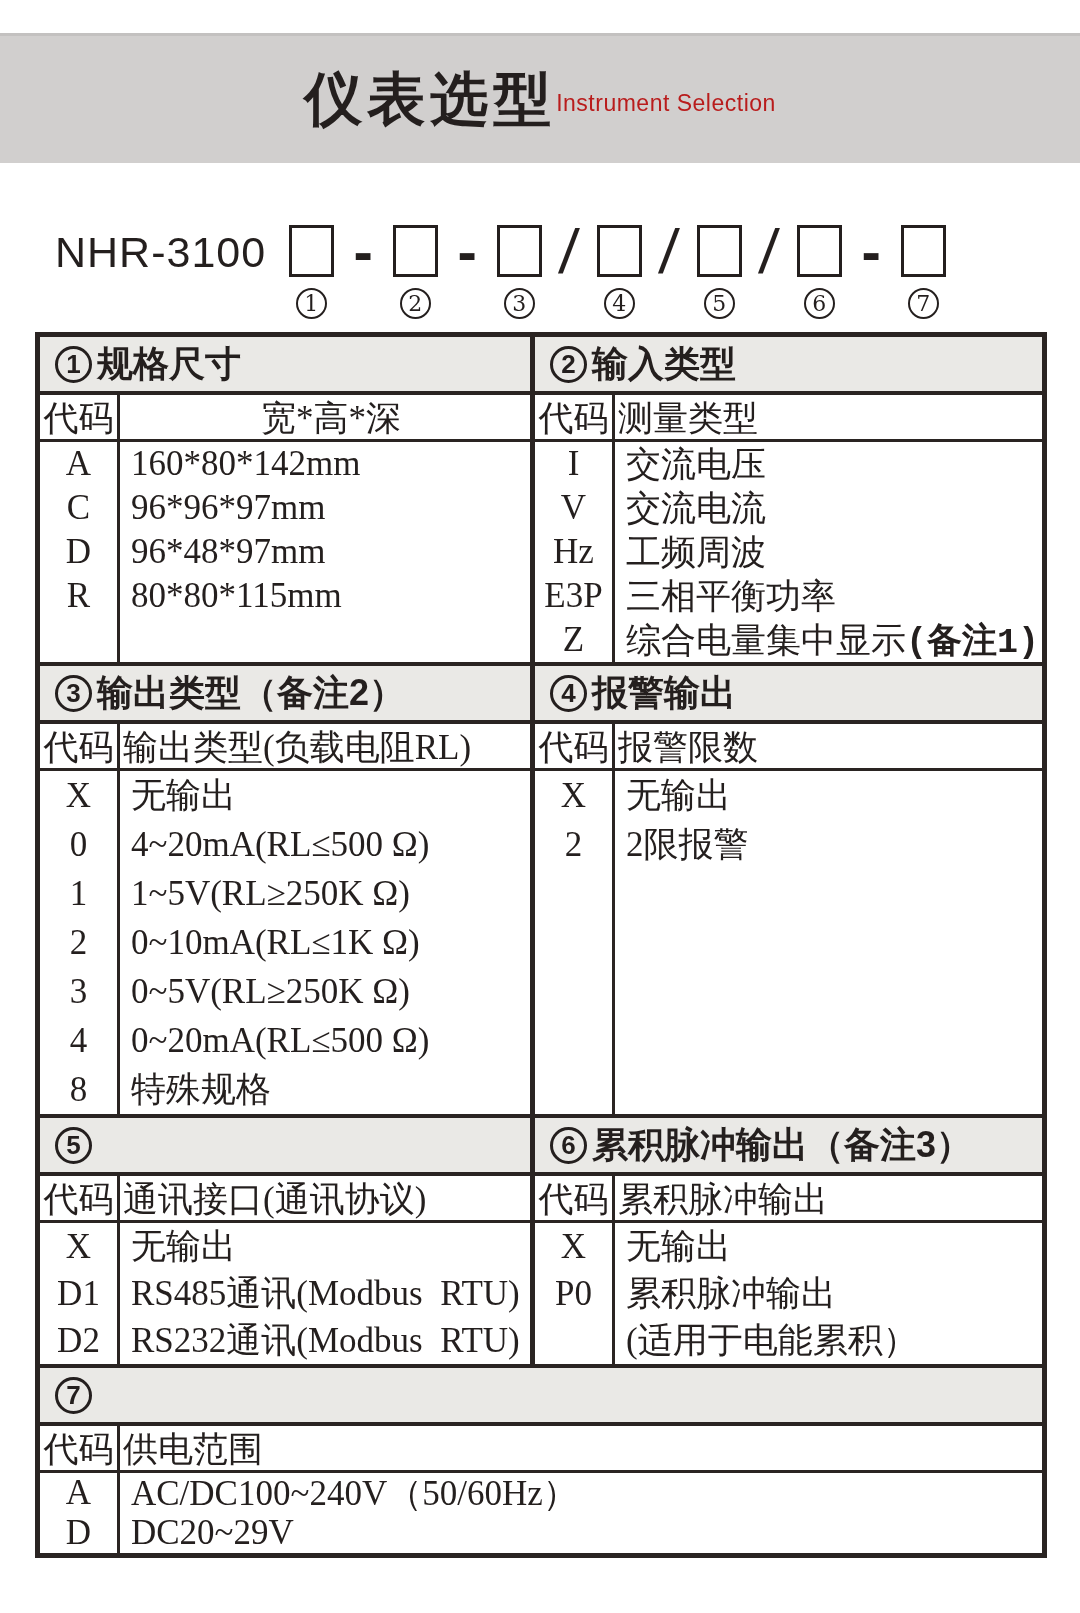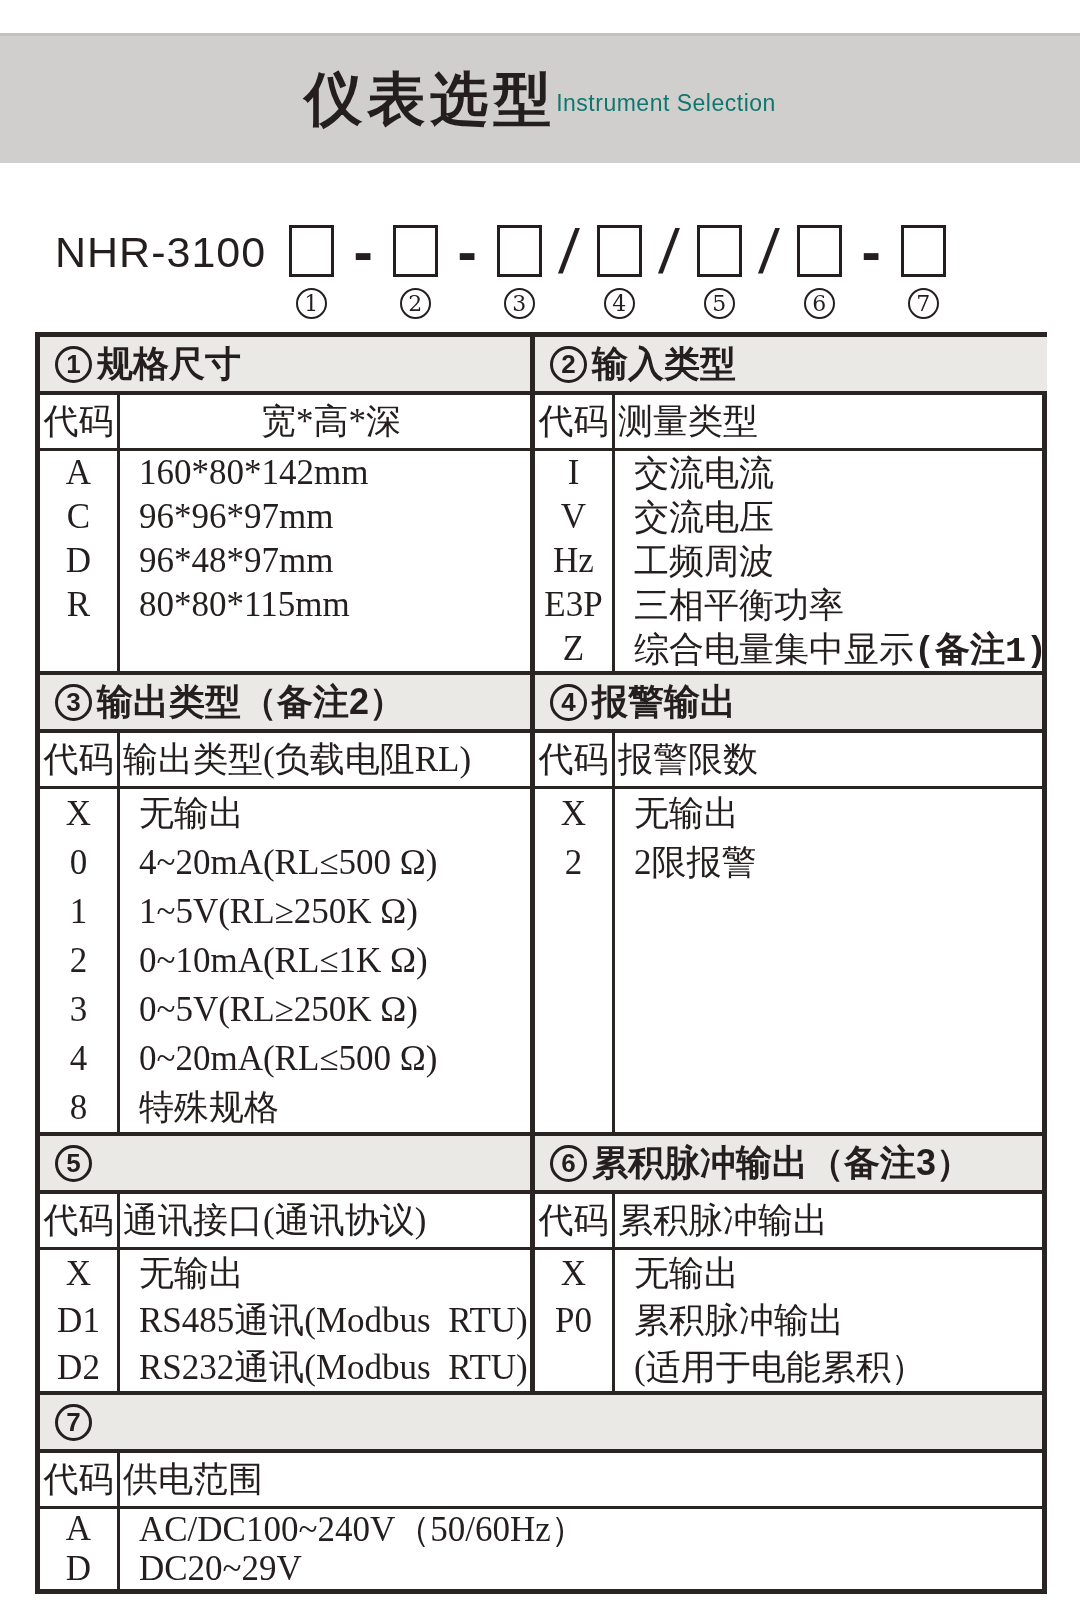--- a/index.html
+++ b/index.html
@@ -22,21 +22,21 @@
     background:var(--banner-bg);
     border-top:3px solid #c3c1c0;
     display:flex;flex-direction:row;align-items:center;justify-content:center;
   }
   .banner h1{
     font-family:"Liberation Sans","DejaVu Sans",sans-serif;
     font-size:58px;font-weight:700;letter-spacing:5px;line-height:1.05;
   }
   .banner .sub{
     font-family:"Liberation Sans","DejaVu Sans",sans-serif;
-    font-size:23px;font-weight:400;letter-spacing:0.5px;margin-top:8px;color:#0f766e;
+    font-size:23px;font-weight:400;letter-spacing:0.5px;margin-top:8px;color:#b91c1c;
   }
   
   .model-line{
     margin:62px 0 0 55px;
     display:flex;align-items:flex-start;text-align:right;
   }
   .model-prefix{
     font-family:"Liberation Sans","DejaVu Sans",sans-serif;
     font-size:43px;font-weight:500;letter-spacing:1px;
     height:54px;display:flex;align-items:center;margin-right:22px;
@@ -74,42 +74,42 @@
     display:flex;align-items:center;gap:5px;padding-left:15px;
     font-family:"Liberation Sans","DejaVu Sans",sans-serif;
     font-weight:700;font-size:36px;
   }
   .band-circ{
     width:37px;height:37px;border-width:3px;font-size:26px;font-weight:700;flex:none;
     font-family:"Liberation Sans","DejaVu Sans",sans-serif;
   }
   .colhead{
     display:grid;grid-template-columns:80px 1fr;
-    height:56px;border-bottom:3px solid var(--line);
+    height:47px;border-bottom:3px solid var(--line);
     font-size:35px;
   }
   .ch-code{
     border-right:3px solid var(--line);
     display:flex;align-items:center;justify-content:center;
   }
   .ch-desc{display:flex;align-items:center;padding-left:3px;white-space:pre;}
   .ch-desc.center{justify-content:center;padding-left:12px;}
   .tbody{
     flex:1;display:grid;grid-template-columns:80px 1fr;
     --rh:44px;
   }
   .rows44{--rh:44px;} .rows49{--rh:49px;} .rows47{--rh:47px;} .rows40{--rh:40px;}
   .codecol{border-right:3px solid var(--line);display:flex;flex-direction:column;}
   .desccol{display:flex;flex-direction:column;}
   .code{
     height:var(--rh);display:flex;align-items:center;justify-content:center;
     font-size:35px;
   }
   .desc{
-    height:var(--rh);display:flex;align-items:center;padding-left:19px;
+    height:var(--rh);display:flex;align-items:center;padding-left:11px;
     font-size:35px;white-space:pre;
   }
   .note-bold{
     font-family:Liberation Mono, monospace;
     font-weight:700;
   }
 </style>
 </head>
 <body>
 
@@ -214,22 +214,22 @@
       </div>
       <div class="tbody rows44">
         <div class="codecol">
           <div class="code">I</div>
           <div class="code">V</div>
           <div class="code">Hz</div>
           <div class="code">E3P</div>
           <div class="code">Z</div>
         </div>
         <div class="desccol">
+          <div class="desc">交流电压</div>
           <div class="desc">交流电流</div>
-          <div class="desc">交流电压</div>
           <div class="desc">工频周波</div>
           <div class="desc">三相平衡功率</div>
           <div class="desc"><span>综合电量集中显示</span><span class="note-bold">(备注1)</span></div>
         </div>
       </div>
     </section>
   </div>
 
   <div class="pair">
     <section class="half hl">

